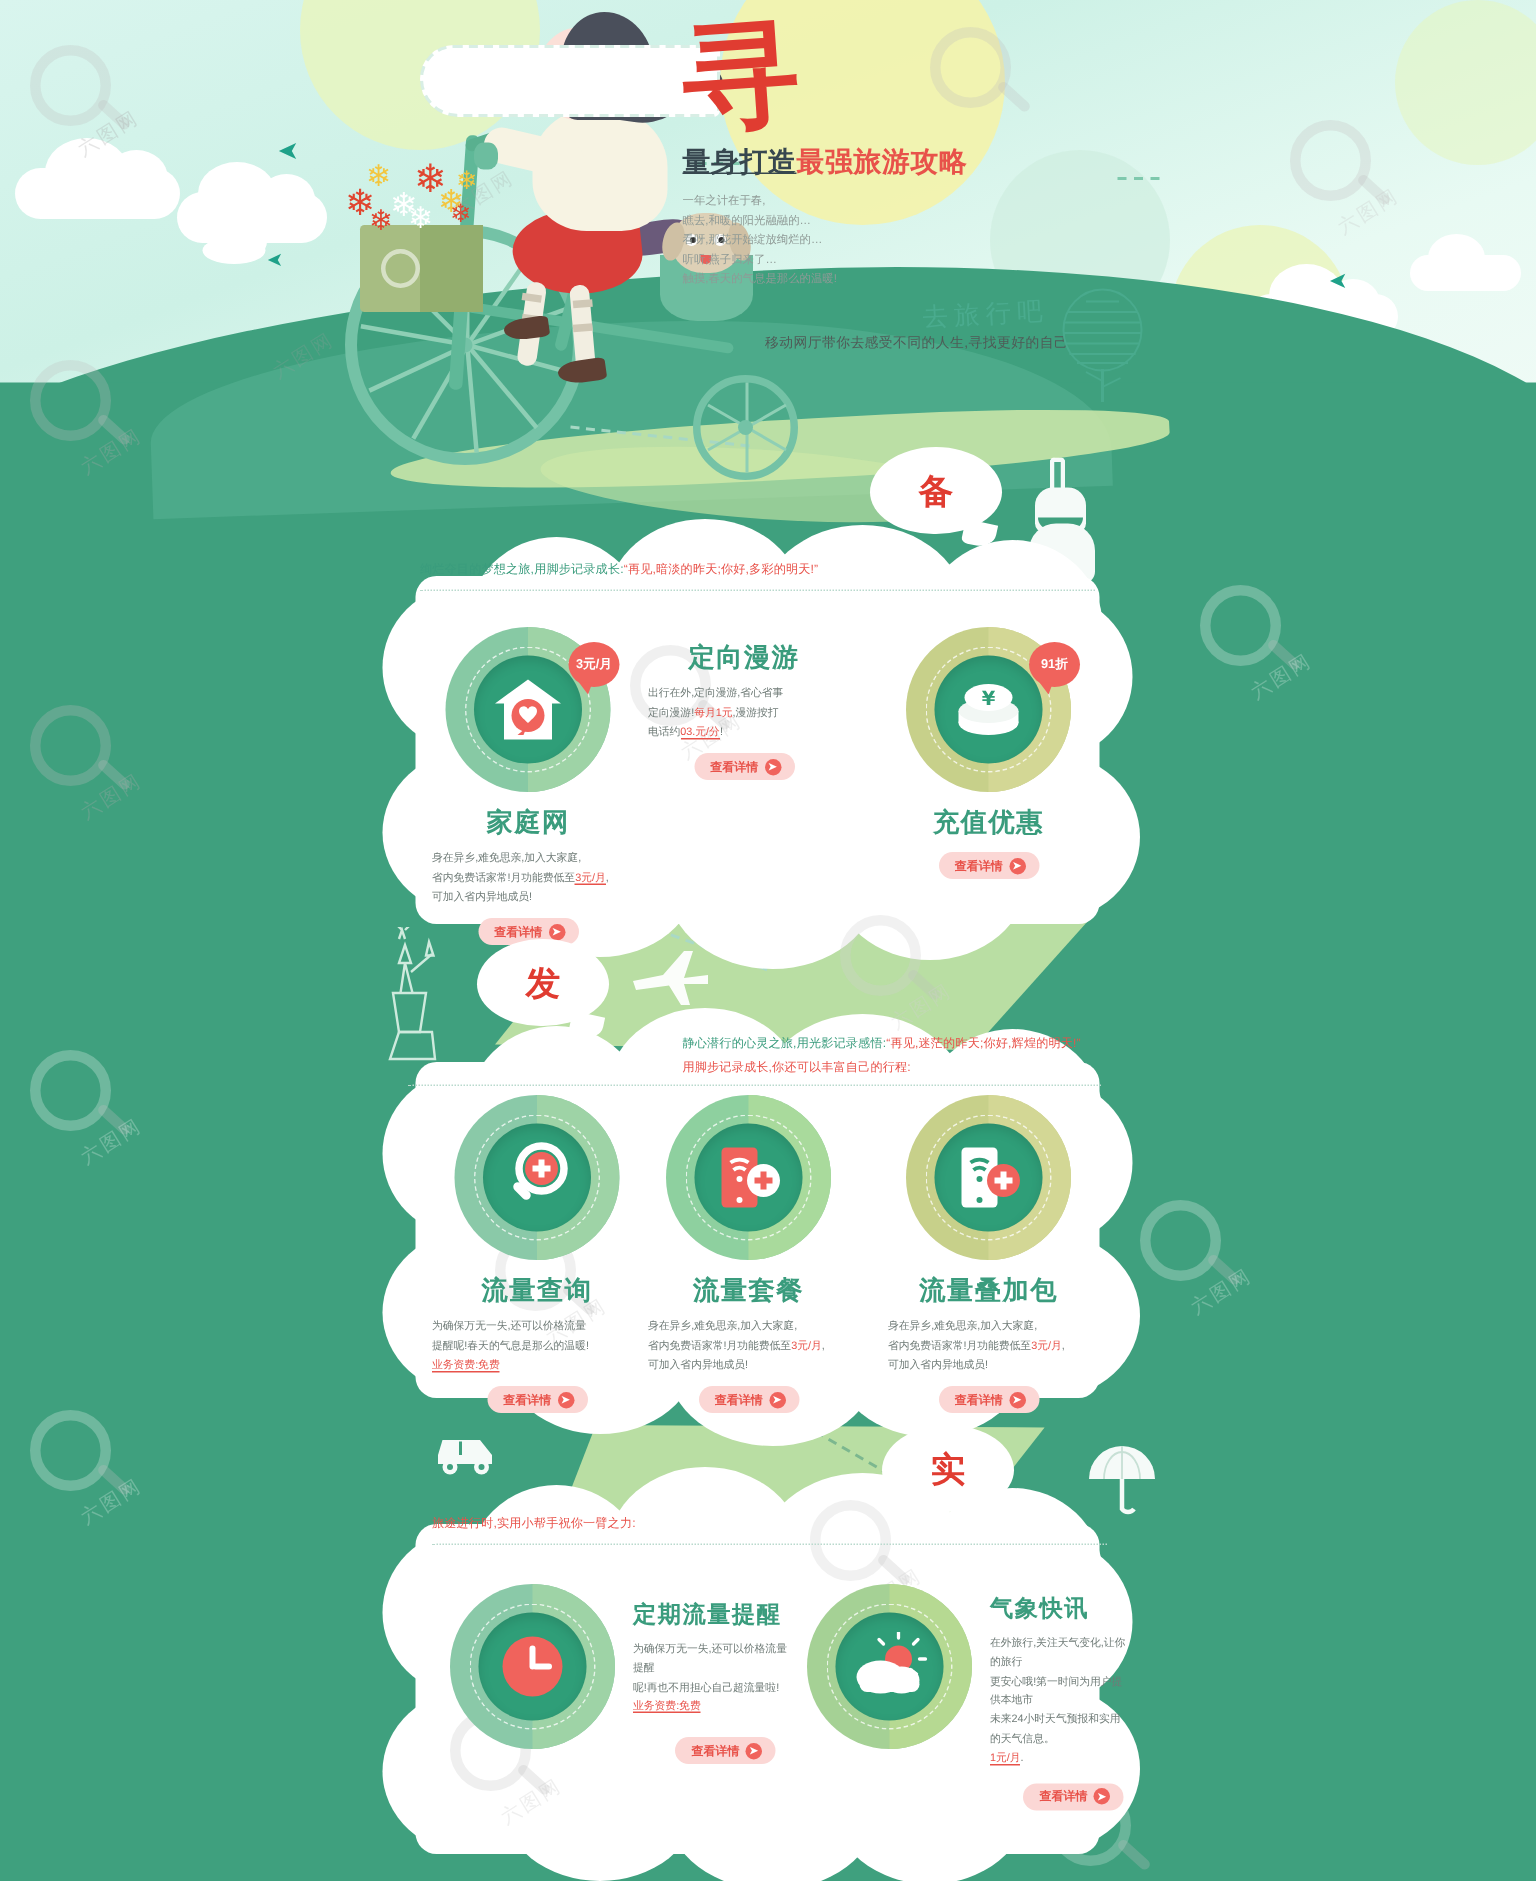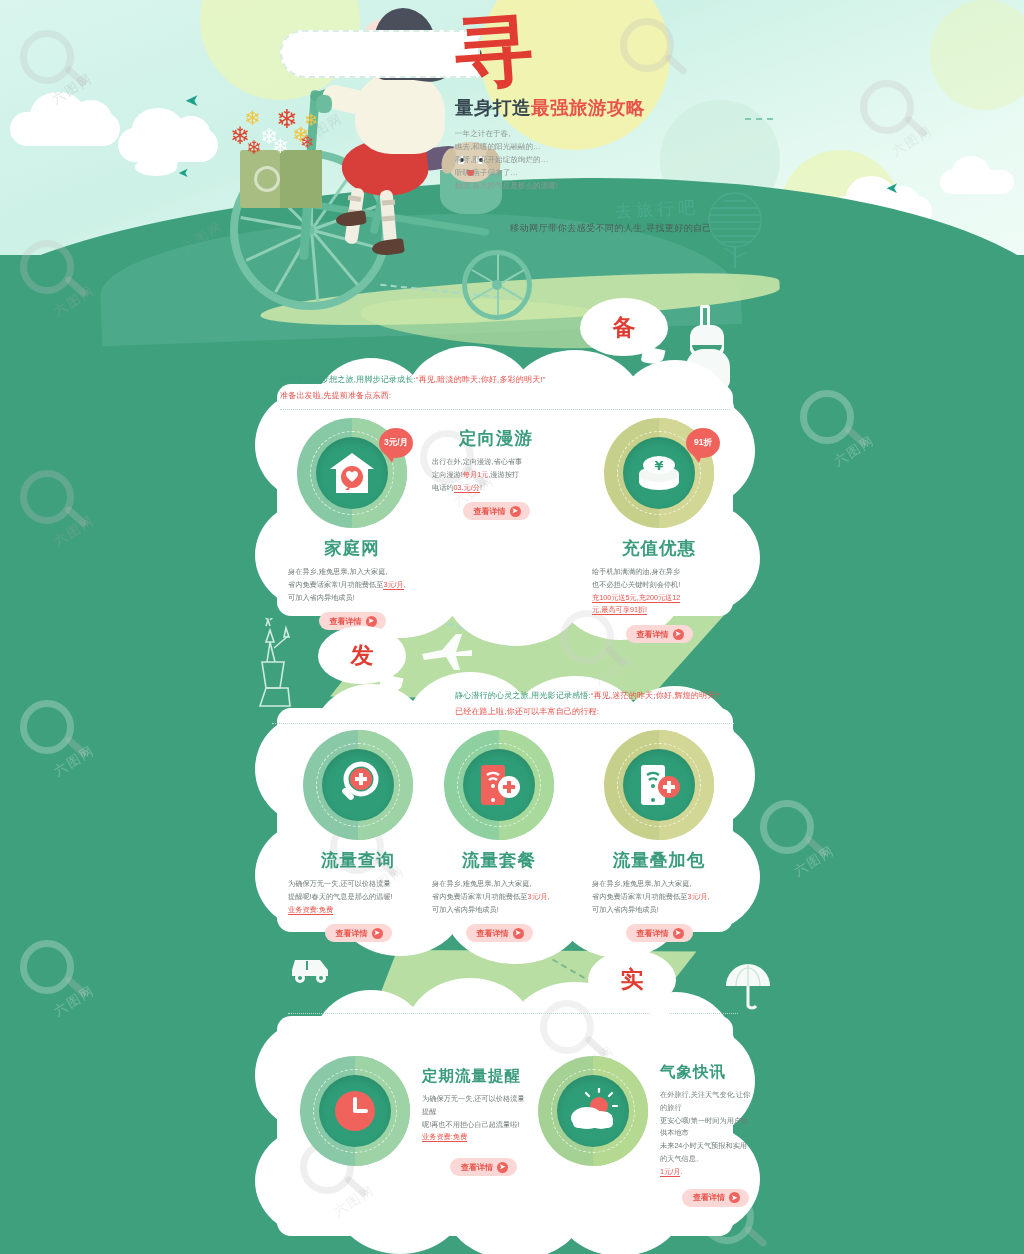--- a/index.html
+++ b/index.html
@@ -51,21 +51,21 @@
   .wheel:after {
     content:""; position:absolute; left:50%; top:50%; width:10px;height:10px;
     background:#74c2a6; border-radius:50%; transform:translate(-50%,-50%);
   }
   .spoke { position:absolute; left:50%; top:0; width:3px; height:50%;
            background:#8ecfb5; transform-origin:bottom center; }
 
   
   #titleBlock { position:absolute; left:455px; top:95px; width:320px; }
   .main-title { font-size:18.5px; font-weight:bold; letter-spacing:.5px; white-space:nowrap; }
-  .mt-dark { color:#37474f; }
+  .mt-dark { color:#37474f;text-decoration:underline; }
   .mt-red { color:#e8524a; }
   .poem { margin-top:7px; color:#8f9a96; font-size:7.6px; line-height:1.72; }
   .sub-line { position:absolute; left:510px; top:222px; font-size:9.2px; color:#4f5b57; letter-spacing:.3px; white-space:nowrap; }
   .hand-cn { position:absolute; left:615px; top:198px; font-size:17px; color:#4aab8e;
              font-family:"DejaVu Sans", sans-serif; letter-spacing:4px; transform:rotate(-3deg); white-space:nowrap; }
   .dash { position:absolute; height:0; border-top:2.5px dashed #7fc9ad; }
 
   
   #bigChar {
     position:absolute; left:455px; top:12px; font-size:78px; font-weight:bold;
@@ -368,21 +368,20 @@
   <div class="blob" style="left:300px;top:180px;width:130px;height:110px;"></div>
   <div class="blob" style="left:385px;top:152px;width:120px;height:112px;"></div>
 </div>
 <div class="stage" style="left:580px;top:298px;">
   <span>备</span>
 </div>
 
 <div class="card-inner" style="left:280px;top:372px;width:450px;">
   <div class="sec-head">
     <div><span class="d">绚烂夺目的梦想之旅,用脚步记录成长:</span><span>“再见,暗淡的昨天;你好,多彩的明天!”</span></div>
-    <div>准备出发啦,先提前准备点东西:</div>
   </div>
   <div class="divider"></div>
 </div>
 
 <div class="prod" style="left:288px;top:418px;width:128px;z-index:6;">
   <div class="ring">
     <div class="ring-outer" style="background:#87c9a4;"></div>
     <div class="ring-outer" style="background:#9ed3a6;clip-path:polygon(50% 0,100% 0,100% 100%,50% 100%);"></div>
     <div class="ring-inner"></div>
     <div class="ring-core" style="background:#2f9e78;">
@@ -434,26 +433,20 @@
         <ellipse cx="26" cy="22" rx="20" ry="8" fill="#f2f7f4"></ellipse>
         <ellipse cx="26" cy="13" rx="16" ry="9" fill="#fff"></ellipse>
         <text x="26" y="18" font-size="13" fill="#2f9e78" text-anchor="middle" font-family="DejaVu Sans, sans-serif" font-weight="bold">¥</text>
       </svg>
     </div>
     <div class="badge">
       <span>91折</span>
     </div>
   </div>
   <div class="prod-title" style="color:#3a9c7d;">充值优惠</div>
-  <div class="prod-desc">
-    <div><span>给手机加满满的油,身在异乡</span></div>
-    <div><span>也不必担心关键时刻会停机!</span></div>
-    <div><span class="hl">充100元送5元,充200元送12</span></div>
-    <div><span class="hl">元,最高可享91折!</span></div>
-  </div>
   <div class="btn">
 
     <span>查看详情</span>
     <span class="arr">➤</span>
   </div>
 </div>
 
 <svg class="deco" style="left:240px;top:618px;" width="70" height="90" viewBox="0 0 70 90">
   <g stroke="#d6efe3" stroke-width="1.6" fill="none">
     <path d="M30 12 L26 24 L34 24 Z"></path>
@@ -484,21 +477,21 @@
   <div class="blob" style="left:300px;top:172px;width:130px;height:108px;"></div>
   <div class="blob" style="left:385px;top:144px;width:120px;height:110px;"></div>
 </div>
 <div class="stage" style="left:318px;top:626px;">
   <span>发</span>
 </div>
 
 <div class="card-inner" style="left:455px;top:688px;width:300px;">
   <div class="sec-head">
     <div><span class="d">静心潜行的心灵之旅,用光影记录感悟:</span><span>“再见,迷茫的昨天;你好,辉煌的明天!”</span></div>
-    <div>已经在路上啦,你还可以丰富自己的行程:</div>
+    <div>用脚步记录成长,你还可以丰富自己的行程:</div>
   </div>
 </div>
 <div class="card-inner" style="left:272px;top:718px;width:462px;">
   <div class="divider"></div>
 </div>
 
 <div class="prod" style="left:288px;top:730px;width:140px;z-index:6;">
   <div class="ring">
     <div class="ring-outer" style="background:#8ac9a8;"></div>
     <div class="ring-outer" style="background:#9ed3a6;clip-path:polygon(50% 0,100% 0,100% 100%,50% 100%);"></div>
@@ -613,20 +606,21 @@
   <div class="blob" style="left:190px;top:168px;width:140px;height:106px;"></div>
   <div class="blob" style="left:300px;top:164px;width:130px;height:106px;"></div>
   <div class="blob" style="left:385px;top:138px;width:120px;height:110px;"></div>
 </div>
 <div class="stage" style="left:588px;top:950px;">
   <span>实</span>
 </div>
 
 <div class="card-inner" style="left:288px;top:1008px;width:450px;">
   <div class="sec-head">
+    <div>旅途进行时,实用小帮手祝你一臂之力:</div>
   </div>
   <div class="divider"></div>
 </div>
 
 <div class="prod" style="left:300px;top:1056px;width:230px;z-index:6;display:flex;gap:12px;text-align:left;">
   <div class="ring" style="flex:0 0 110px;">
     <div class="ring-outer" style="background:#8ac9a8;"></div>
     <div class="ring-outer" style="background:#9ed3a6;clip-path:polygon(50% 0,100% 0,100% 100%,50% 100%);"></div>
     <div class="ring-inner"></div>
     <div class="ring-core" style="background:#2f9e78;">

